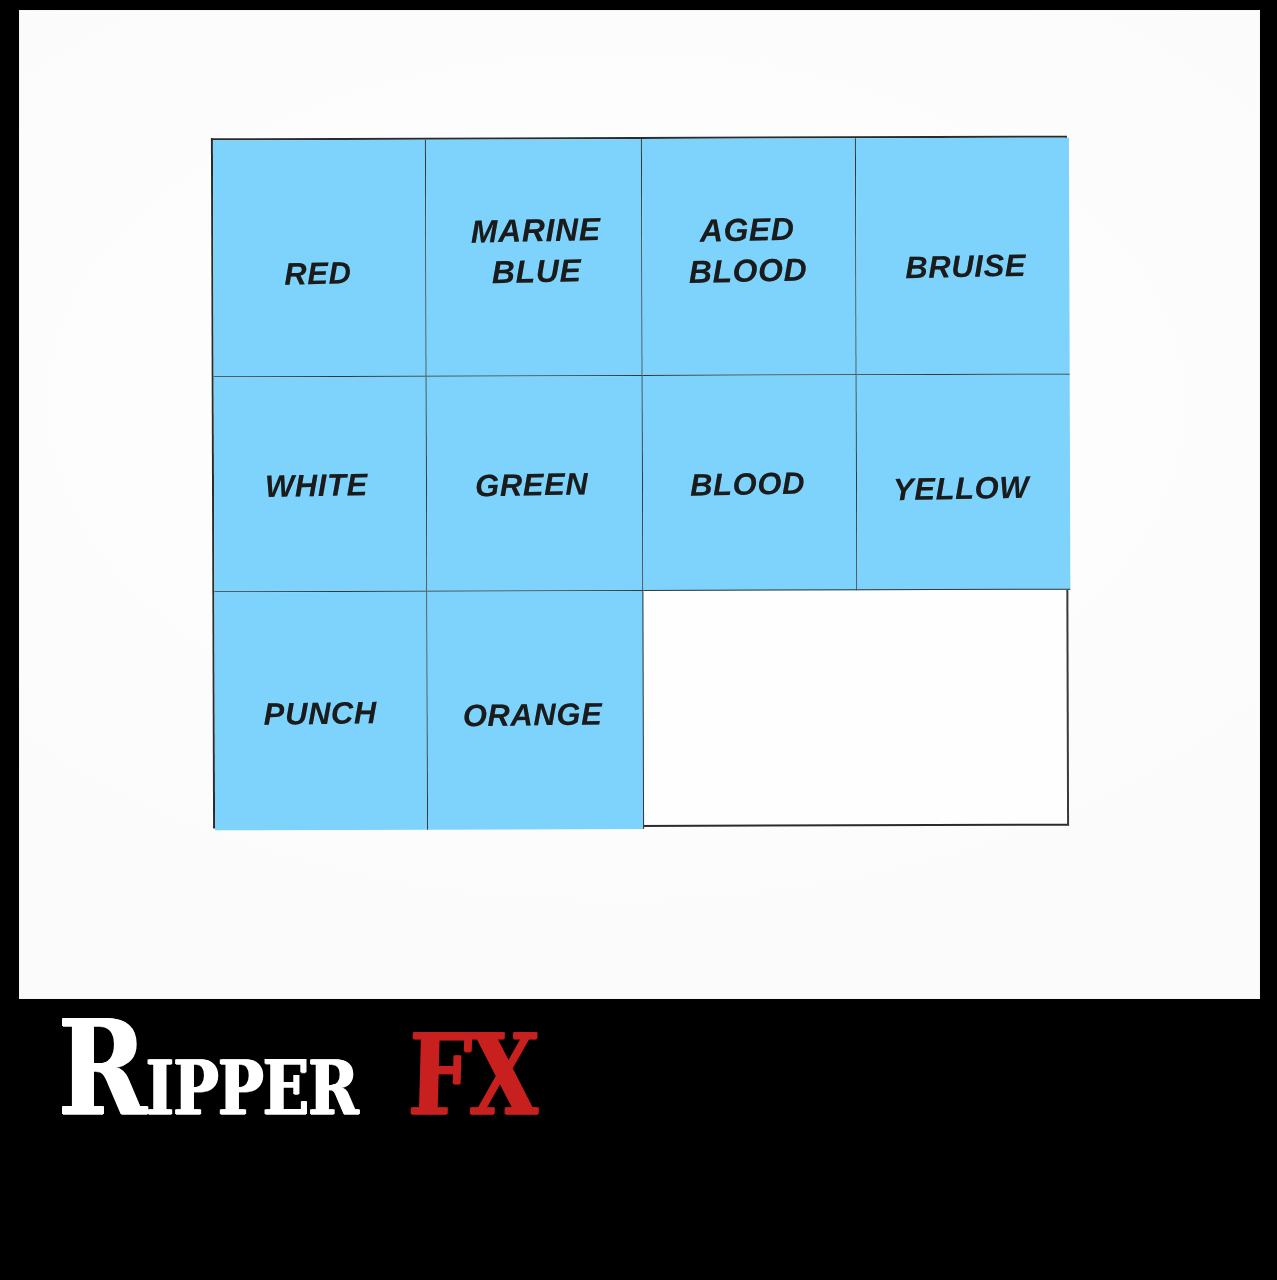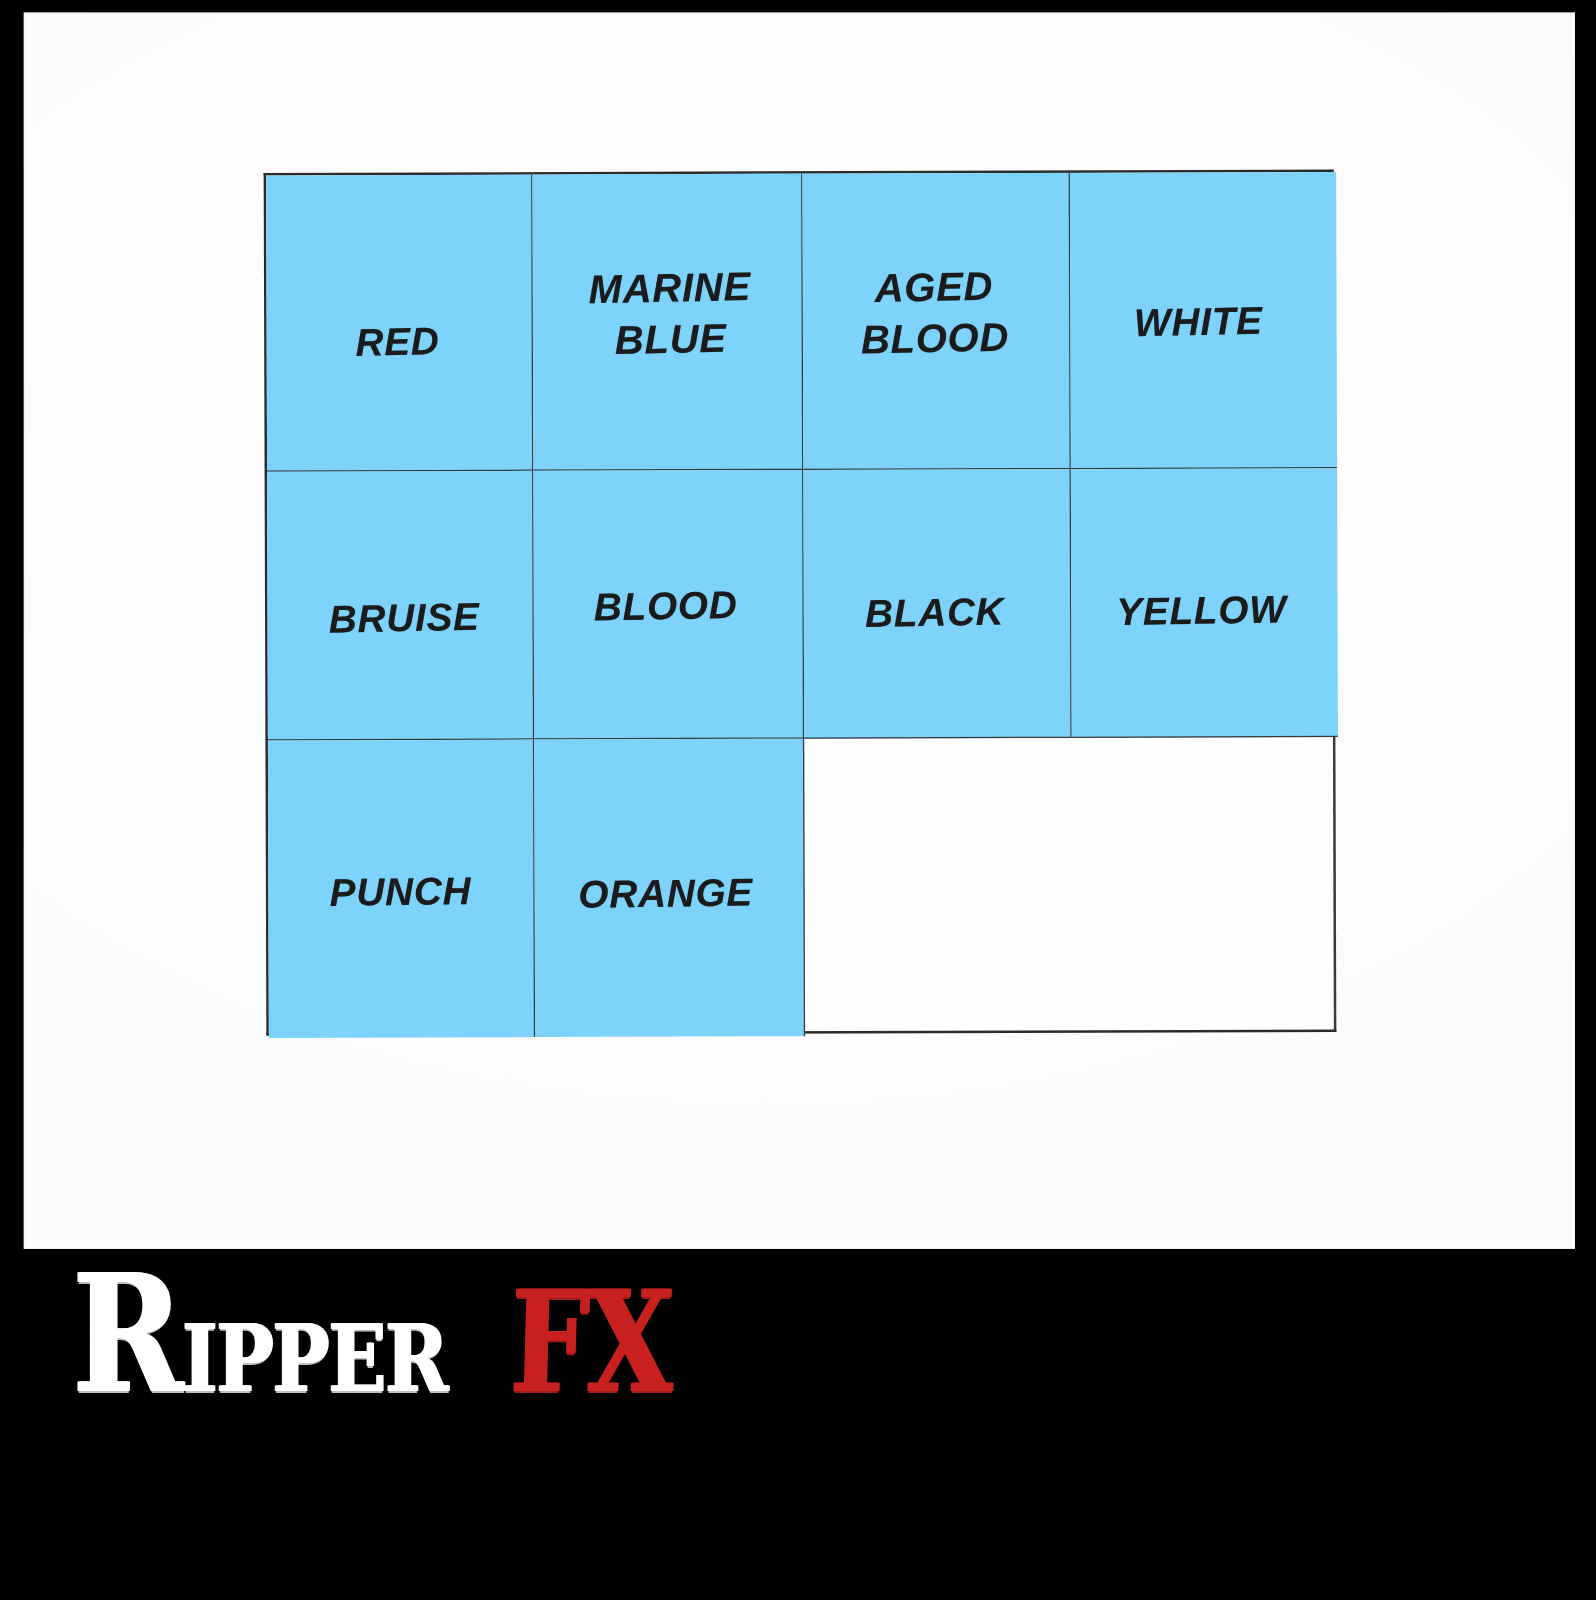--- a/index.html
+++ b/index.html
@@ -155,37 +155,37 @@
         <div class="cell c1">
           <span class="label">MARINE
 BLUE</span>
         </div>
 
         <div class="cell c2">
           <span class="label">AGED
 BLOOD</span>
         </div>
 
+        <div class="cell c3">
+          <span class="label">BRUISE</span>
+        </div>
+
         <div class="cell c4">
           <span class="label">WHITE</span>
         </div>
 
-        <div class="cell c3">
-          <span class="label">BRUISE</span>
-        </div>
-
+        <div class="cell c5">
+          <span class="label">GREEN</span>
+        </div>
 
         <div class="cell c6">
           <span class="label">BLOOD</span>
         </div>
 
 
-        <div class="cell c8">
-          <span class="label">BLACK</span>
-        </div>
 
         <div class="cell c9">
           <span class="label">YELLOW</span>
         </div>
 
         <div class="cell c11">
           <span class="label">PUNCH</span>
         </div>
 
         <div class="cell c10">

